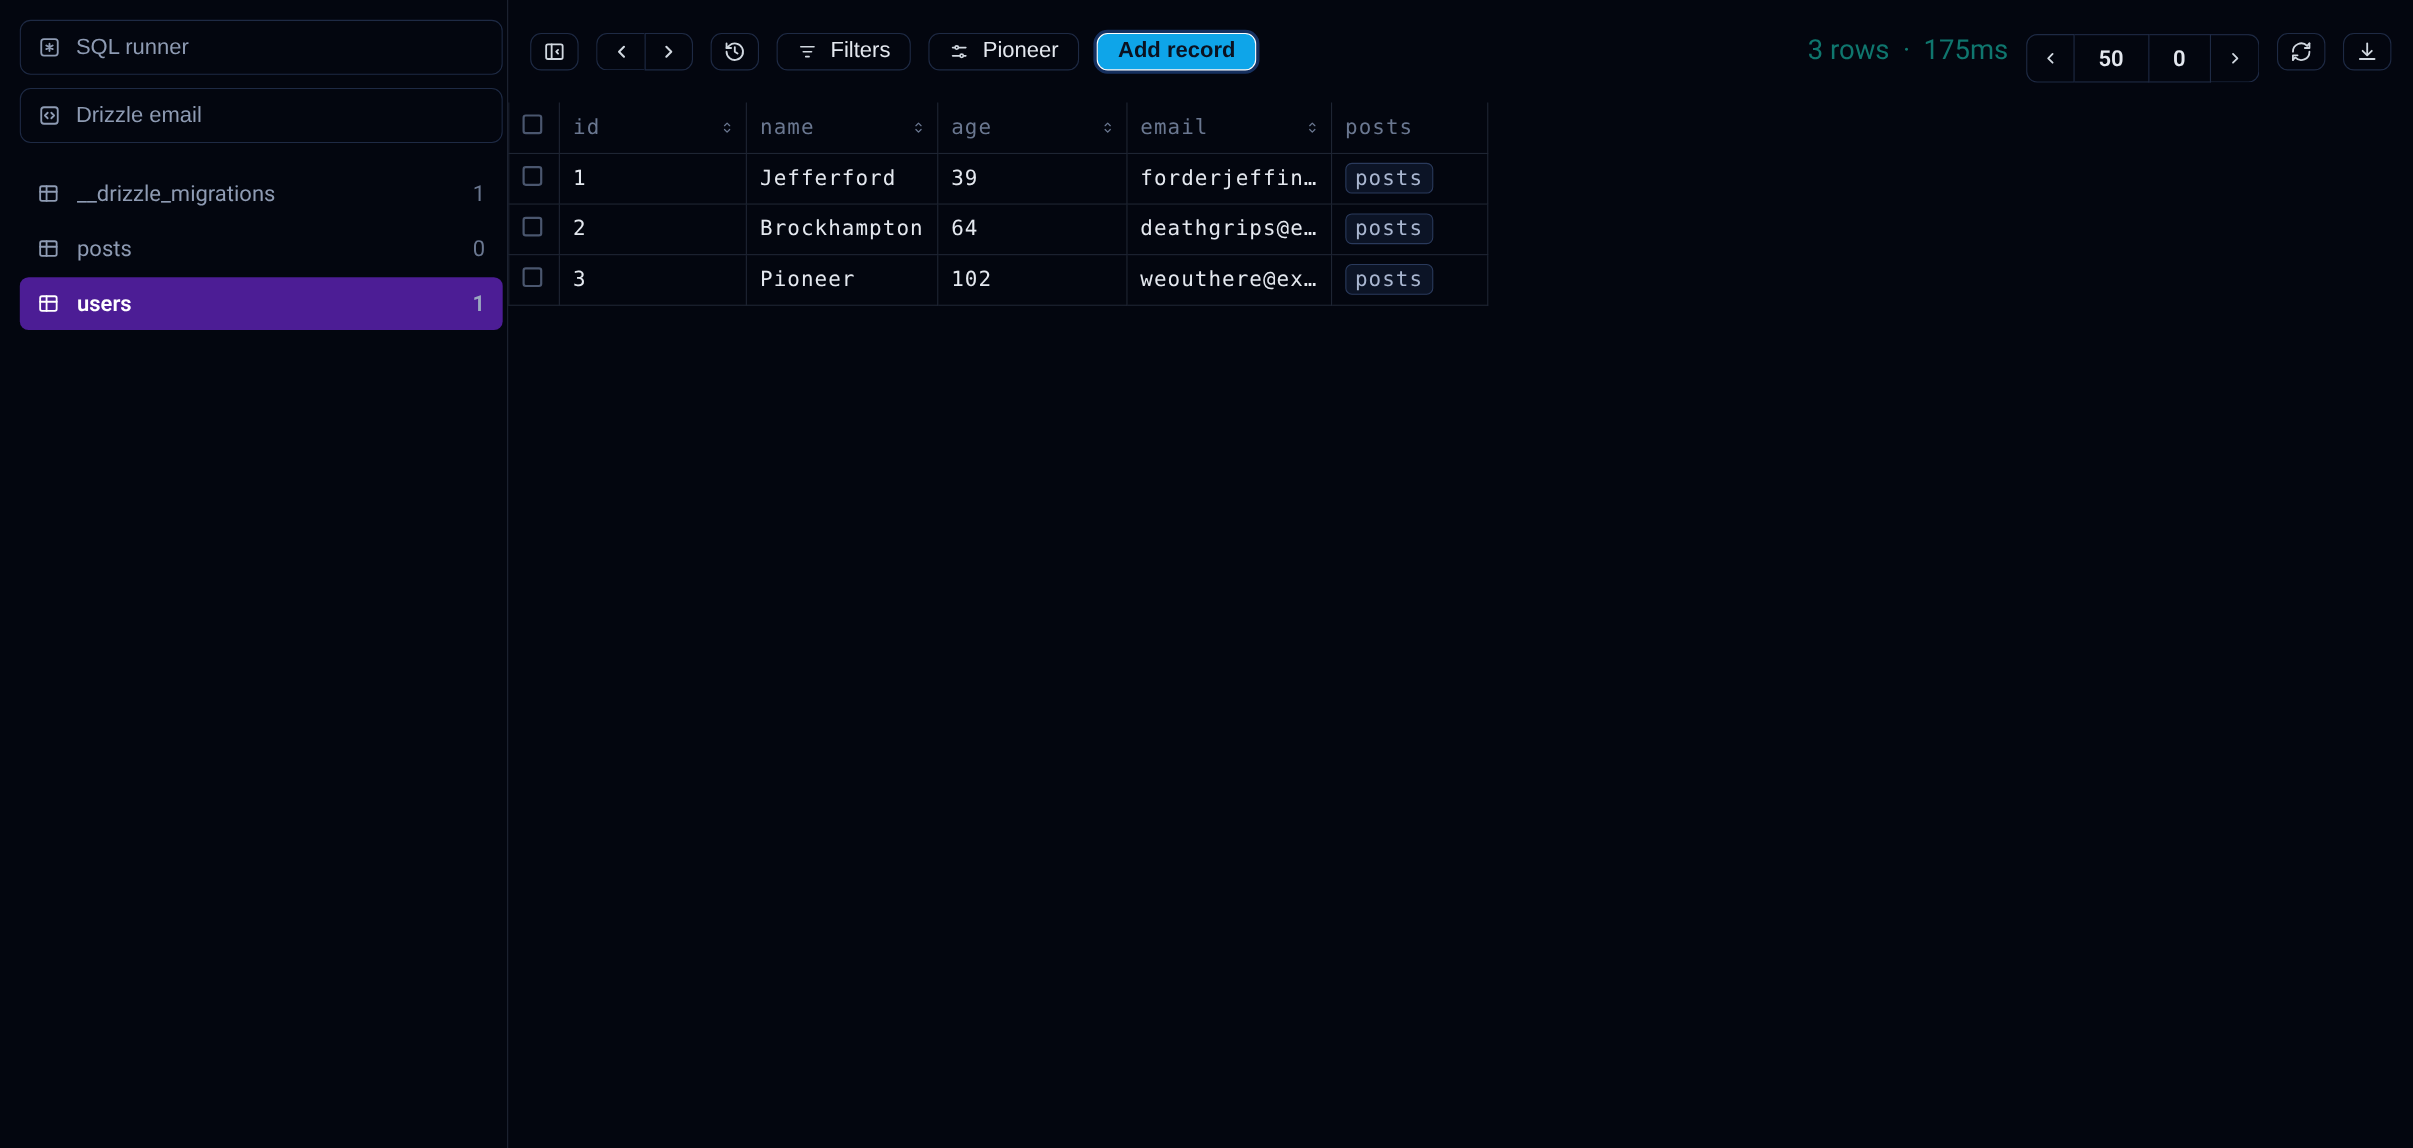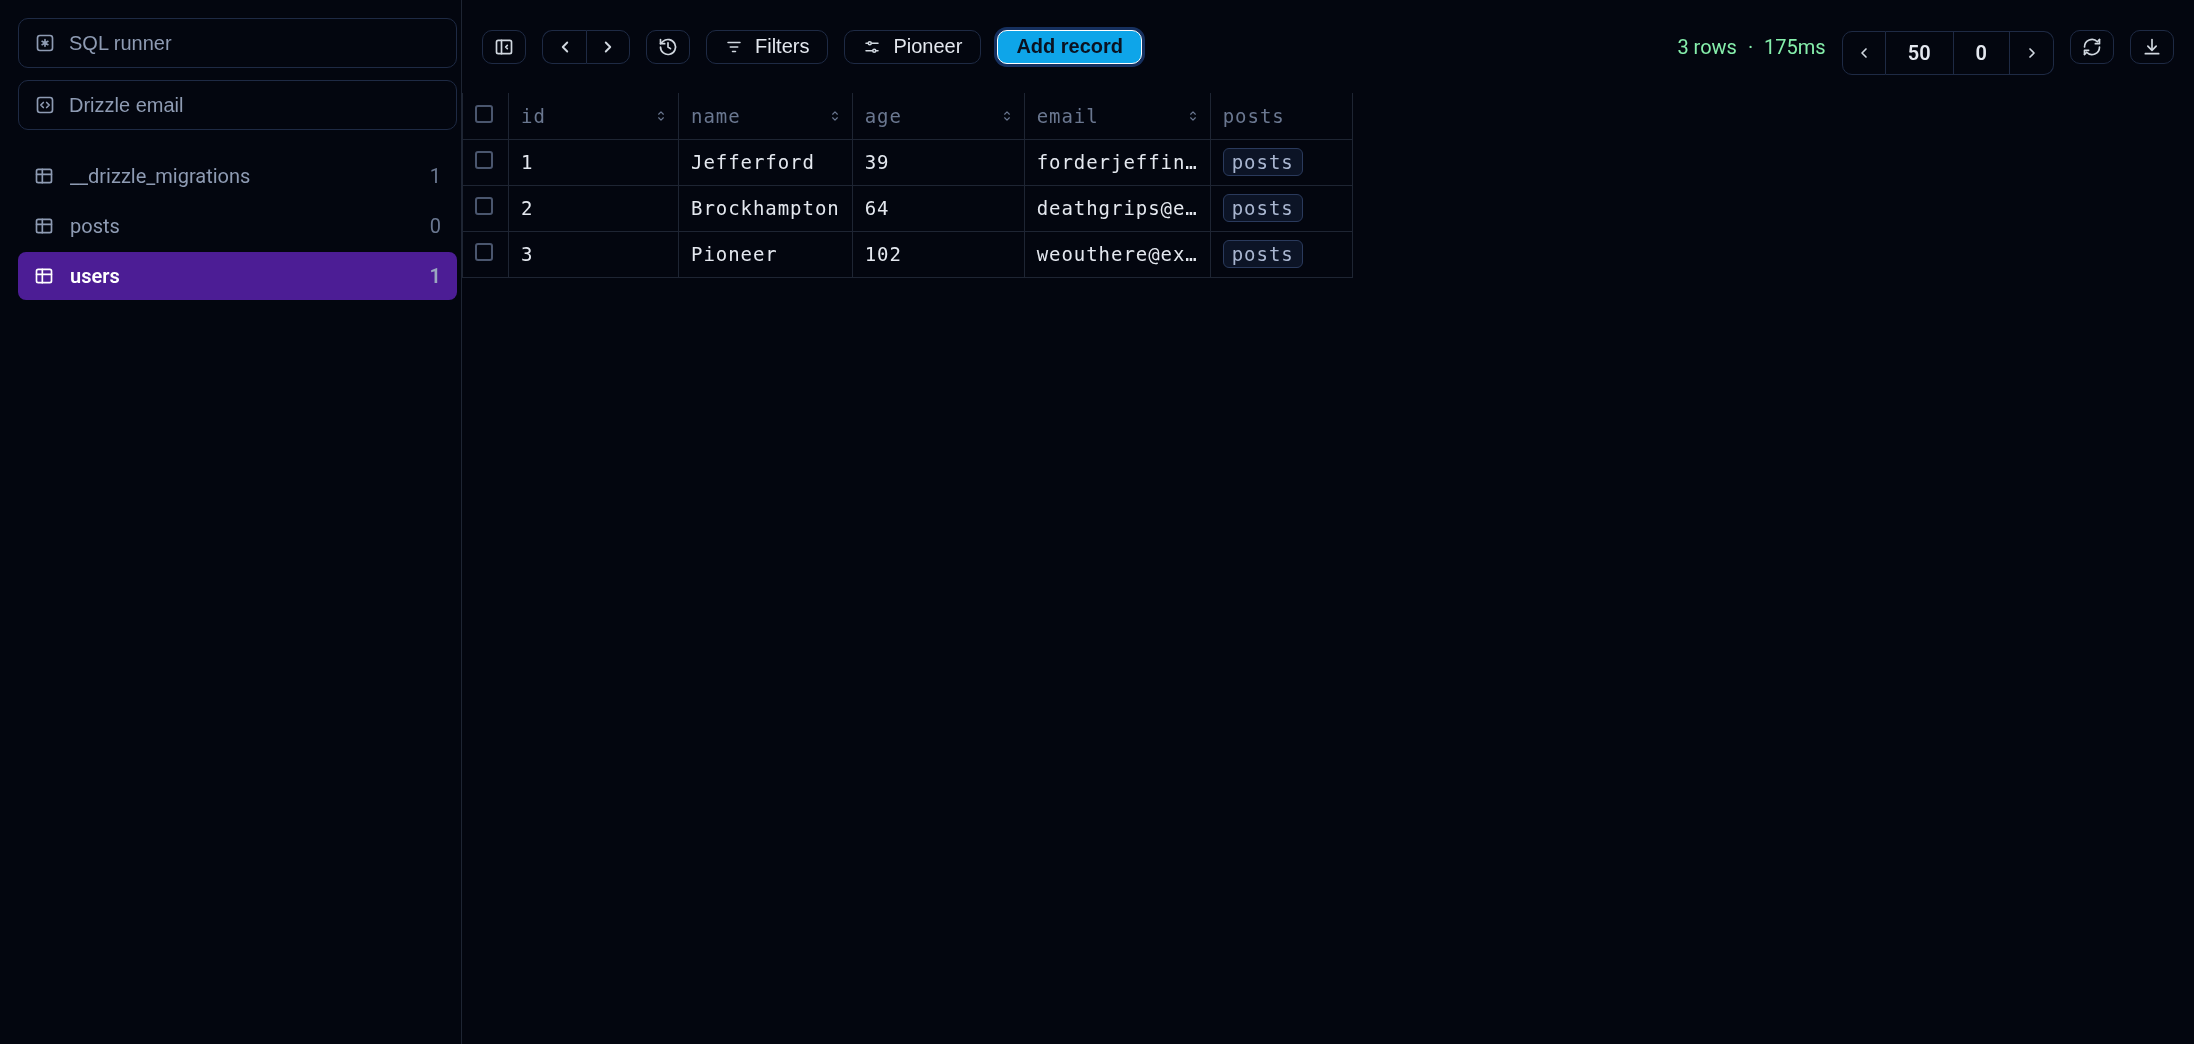--- a/index.html
+++ b/index.html
@@ -116,21 +116,21 @@
   .btn.primary {
     background: #0ea5e9;
     color: #0b1220;
     font-weight: 600;
     border-color: #ffffff;
     justify-content: flex-end;
   }
   .btn.primary.glow { box-shadow: 0 0 0 3px rgba(59,130,246,0.35); }
 
   .toolbar-spacer { flex: 1; }
-  .status-text { color: #86efac; font-size: 20px; white-space: nowrap; }
+  .status-text { color: #0f766e; font-size: 25px; white-space: nowrap; }
 
   .pager { display: flex; align-items: center; margin-top: 13px; }
   .pager .seg {
     height: 44px;
     min-width: 44px;
     display: flex; align-items: center; justify-content: center;
     border: 1px solid #1e2a44;
     background: transparent;
     color: #e4e8ef;
     font-size: 20px;

